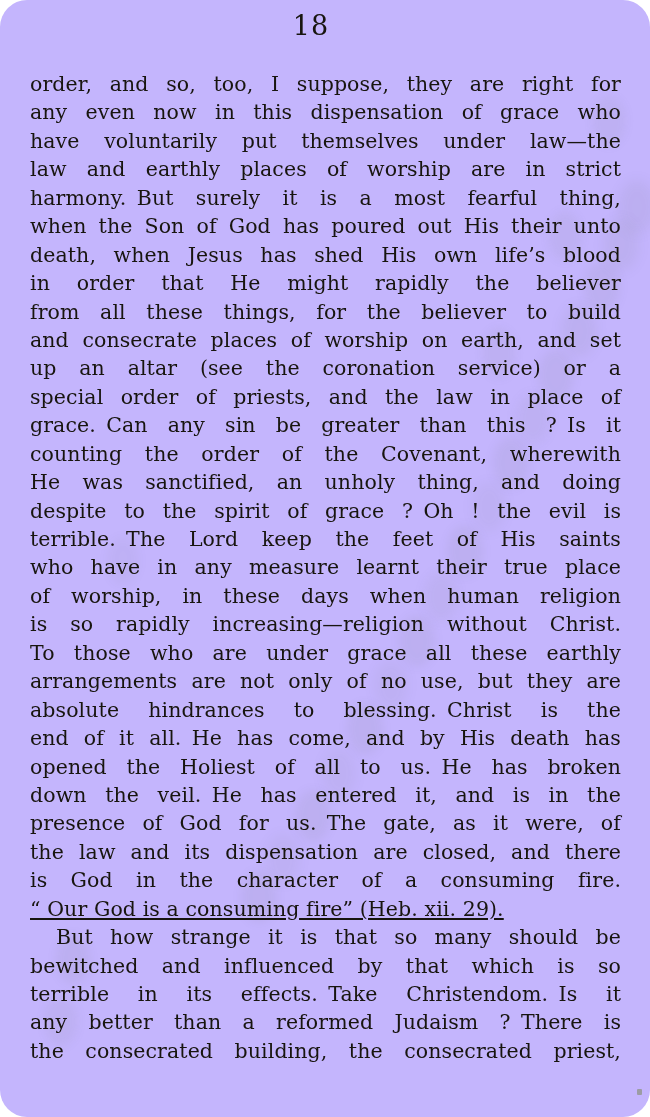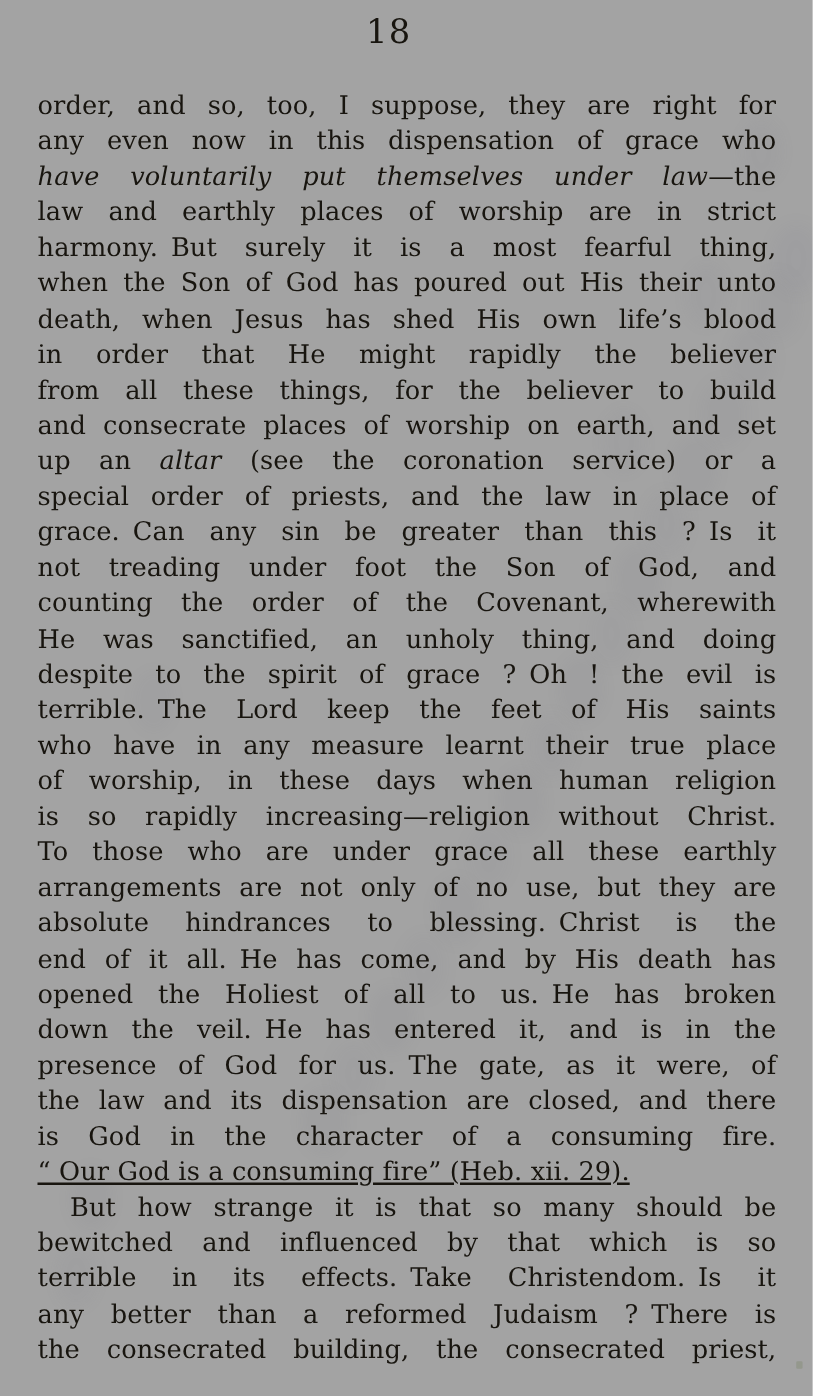--- a/index.html
+++ b/index.html
@@ -5,22 +5,23 @@
   html, body { margin: 0; padding: 0; }
   body {
     width: 650px; height: 1117px;
     background: #ffffff;
     font-family: "DejaVu Serif", serif;
     overflow: hidden;
     position: relative;
   }
   .page {
     position: absolute; inset: 0;
-    background: #a3a3a3;
+    background: #c4b5fd;
     color: #18150f;
+    border-radius: 27px;
   }
   .page-number {
     position: absolute;
     top: 10px; left: 0; width: 622px;
     text-align: center;
     font-size: 27px;
     letter-spacing: 1px;
   }
   .text-block {
     position: absolute;
@@ -30,21 +31,21 @@
     letter-spacing: 0.1px;
   }
   .line {
     text-align: justify;
     text-align-last: justify;
     height: 28.45px;
     overflow: visible;
   }
   .line.nojust { text-align-last: auto; text-decoration: underline; }
   .line.indent { text-indent: 26px; }
-  .it { font-style: italic; }
+  .it { }
 
   
   .watermark {
     position: absolute;
     top: 0; left: 0;
     width: 26px; height: 42px;
     border-radius: 50%;
     background: transparent;
     pointer-events: none;
     box-shadow:
@@ -96,21 +97,20 @@
       <div class="line"><span>law and earthly places of worship are in strict</span></div>
       <div class="line"><span>harmony. But surely it is a most fearful thing,</span></div>
       <div class="line"><span>when the Son of God has poured out His their unto</span></div>
       <div class="line"><span>death, when Jesus has shed His own life’s blood</span></div>
       <div class="line"><span>in order that He might rapidly the believer</span></div>
       <div class="line"><span>from all these things, for the believer to build</span></div>
       <div class="line"><span>and consecrate places of worship on earth, and set</span></div>
       <div class="line"><span>up an </span><span class="it">altar</span><span> (see the coronation service) or a</span></div>
       <div class="line"><span>special order of priests, and the law in place of</span></div>
       <div class="line"><span>grace. Can any sin be greater than this ? Is it</span></div>
-      <div class="line"><span>not treading under foot the Son of God, and</span></div>
       <div class="line"><span>counting the order of the Covenant, wherewith</span></div>
       <div class="line"><span>He was sanctified, an unholy thing, and doing</span></div>
       <div class="line"><span>despite to the spirit of grace ? Oh ! the evil is</span></div>
       <div class="line"><span>terrible. The Lord keep the feet of His saints</span></div>
       <div class="line"><span>who have in any measure learnt their true place</span></div>
       <div class="line"><span>of worship, in these days when human religion</span></div>
       <div class="line"><span>is so rapidly increasing—religion without Christ.</span></div>
       <div class="line"><span>To those who are under grace all these earthly</span></div>
       <div class="line"><span>arrangements are not only of no use, but they are</span></div>
       <div class="line"><span>absolute hindrances to blessing. Christ is the</span></div>

